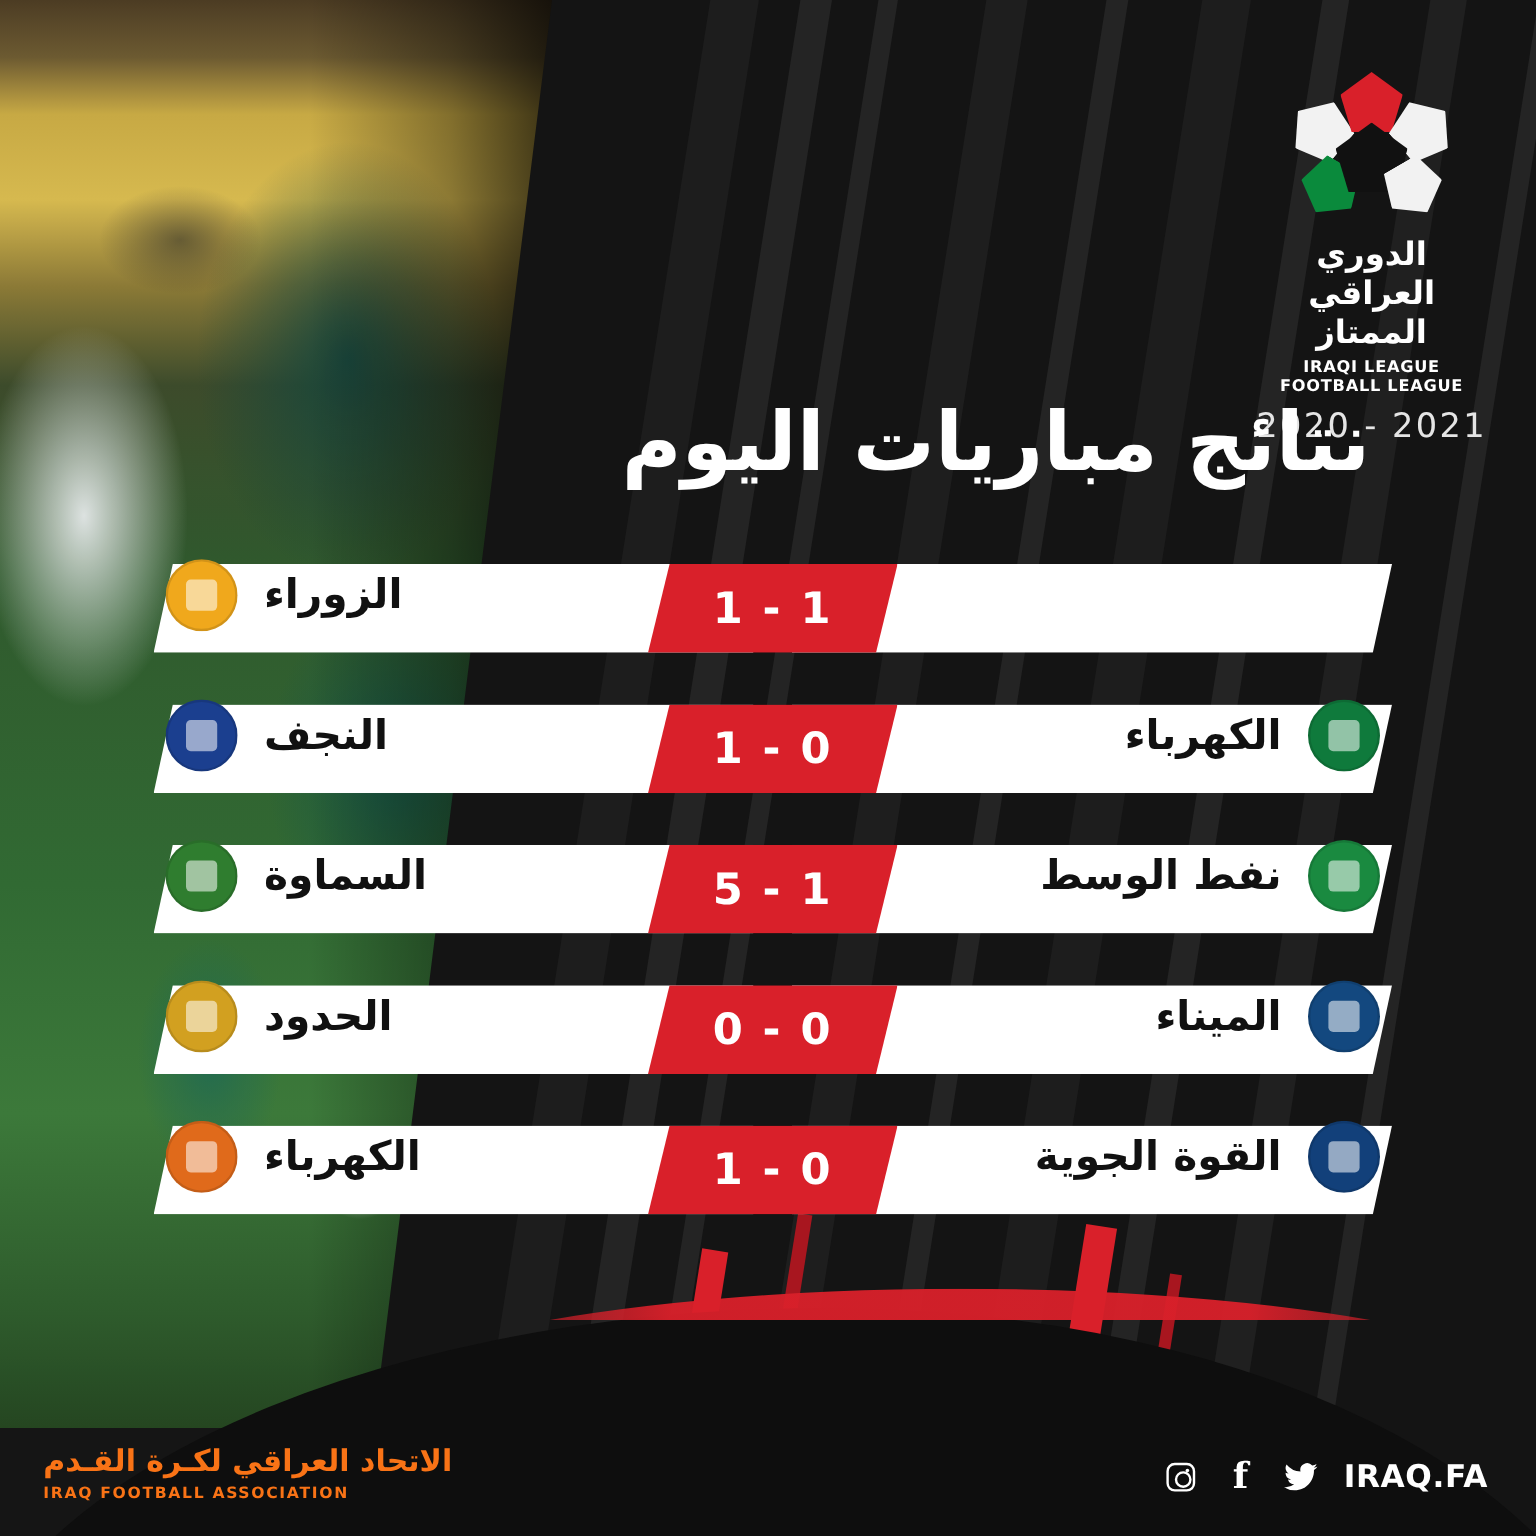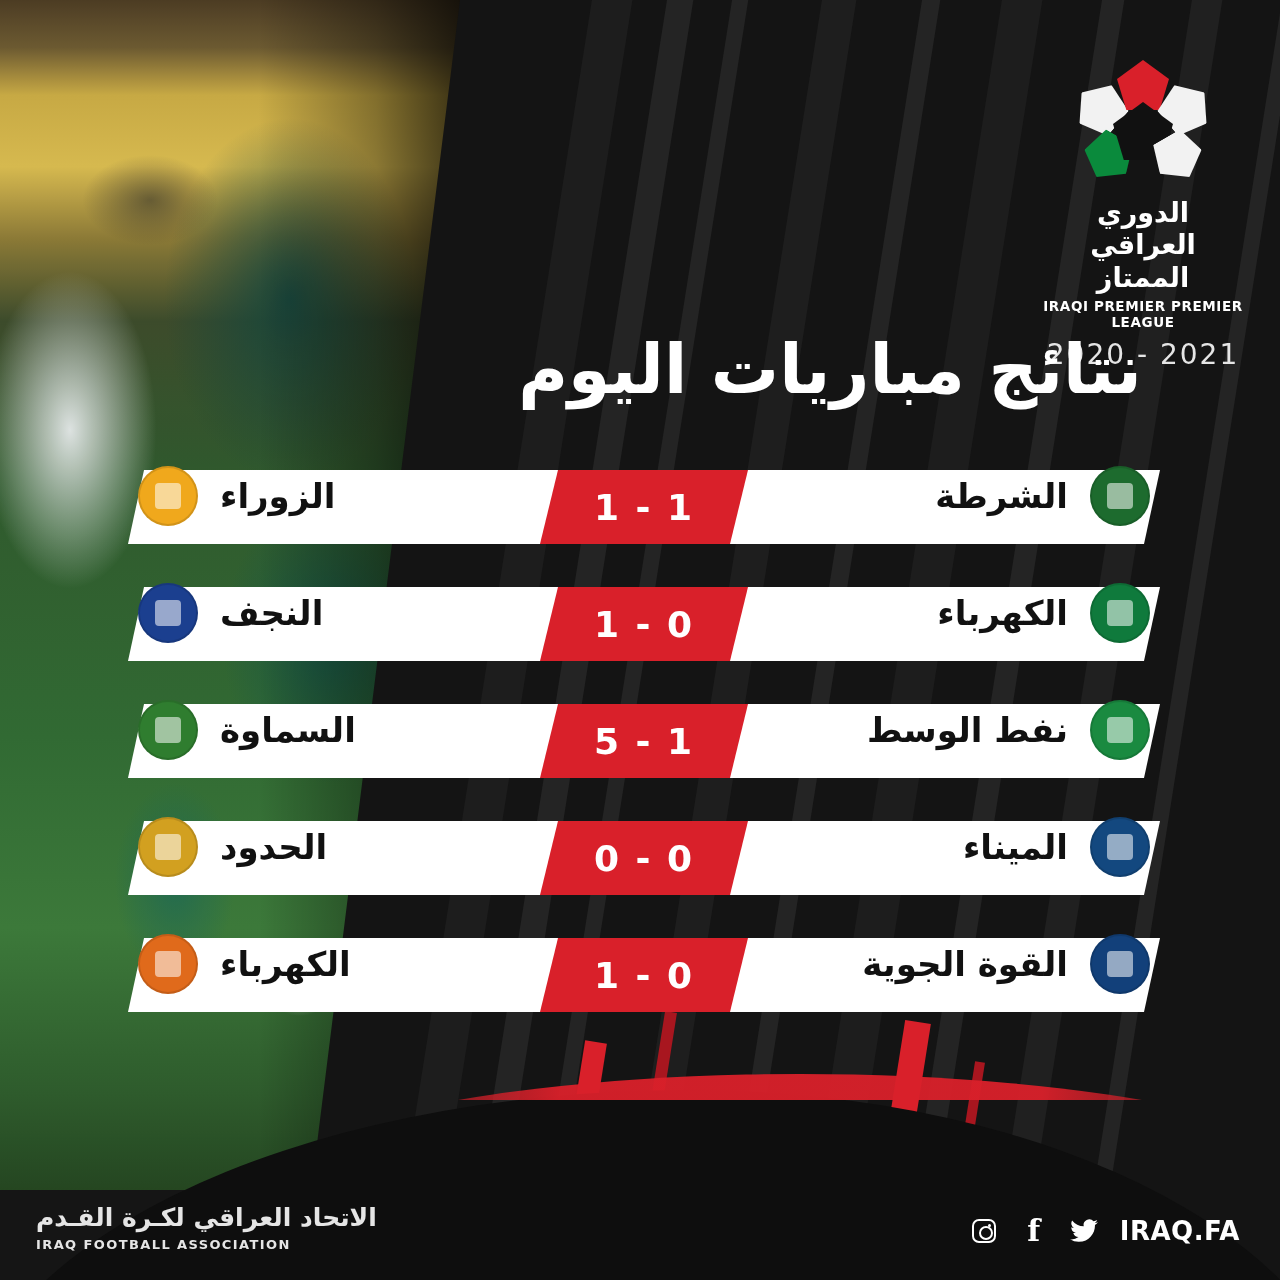--- a/index.html
+++ b/index.html
@@ -211,21 +211,21 @@
     position: absolute; left: 50%; top: 50%;
     width: 26px; height: 26px; margin: -13px 0 0 -13px;
     border-radius: 4px;
     background: rgba(255,255,255,.55);
   }
 
   
   .footer-left {
     position: absolute;
     left: 36px; bottom: 28px;
-    color: #e5e5e5; text-align: left;
+    color: #f97316; text-align: left;
   }
   .fed-ar {
     direction: rtl; font-size: 25px; font-weight: bold; letter-spacing: 0px;
   }
   .fed-en {
     font-size: 13px; font-weight: bold; letter-spacing: 1.4px; margin-top: 5px;
   }
   .footer-right {
     position: absolute;
     right: 40px; bottom: 34px;
@@ -285,40 +285,36 @@
   <div class="league-logo">
     <div class="ball">
       <div class="pent white p-tl"></div>
       <div class="pent red p-top"></div>
       <div class="pent white p-tr"></div>
       <div class="pent green p-bl"></div>
       <div class="pent black p-center"></div>
       <div class="pent white p-br"></div>
     </div>
     <div class="league-ar">الدوري العراقي الممتاز</div>
-    <div class="league-en">IRAQI PREMIER PREMIER LEAGUE</div>
+    <div class="league-en">IRAQI LEAGUE FOOTBALL LEAGUE</div>
     <div class="league-season">2020 - 2021</div>
   </div>
 
   <div class="title">نتائج مباريات اليوم</div>
 
   <div class="matches">
 
     <div class="row">
       <div class="bar bar-left"></div>
       <div class="bar bar-right"></div>
       <div class="team team-left">
         <div class="crest" style="background:#f0a81c"></div>
         <div class="team-name">الزوراء</div>
       </div>
       <div class="score-box">1 - 1</div>
-      <div class="team team-right">
-        <div class="crest" style="background:#1d6b2e"></div>
-        <div class="team-name">الشرطة</div>
-      </div>
     </div>
 
     <div class="row">
       <div class="bar bar-left"></div>
       <div class="bar bar-right"></div>
       <div class="team team-left">
         <div class="crest" style="background:#1b3f8f"></div>
         <div class="team-name">النجف</div>
       </div>
       <div class="score-box">1 - 0</div>

